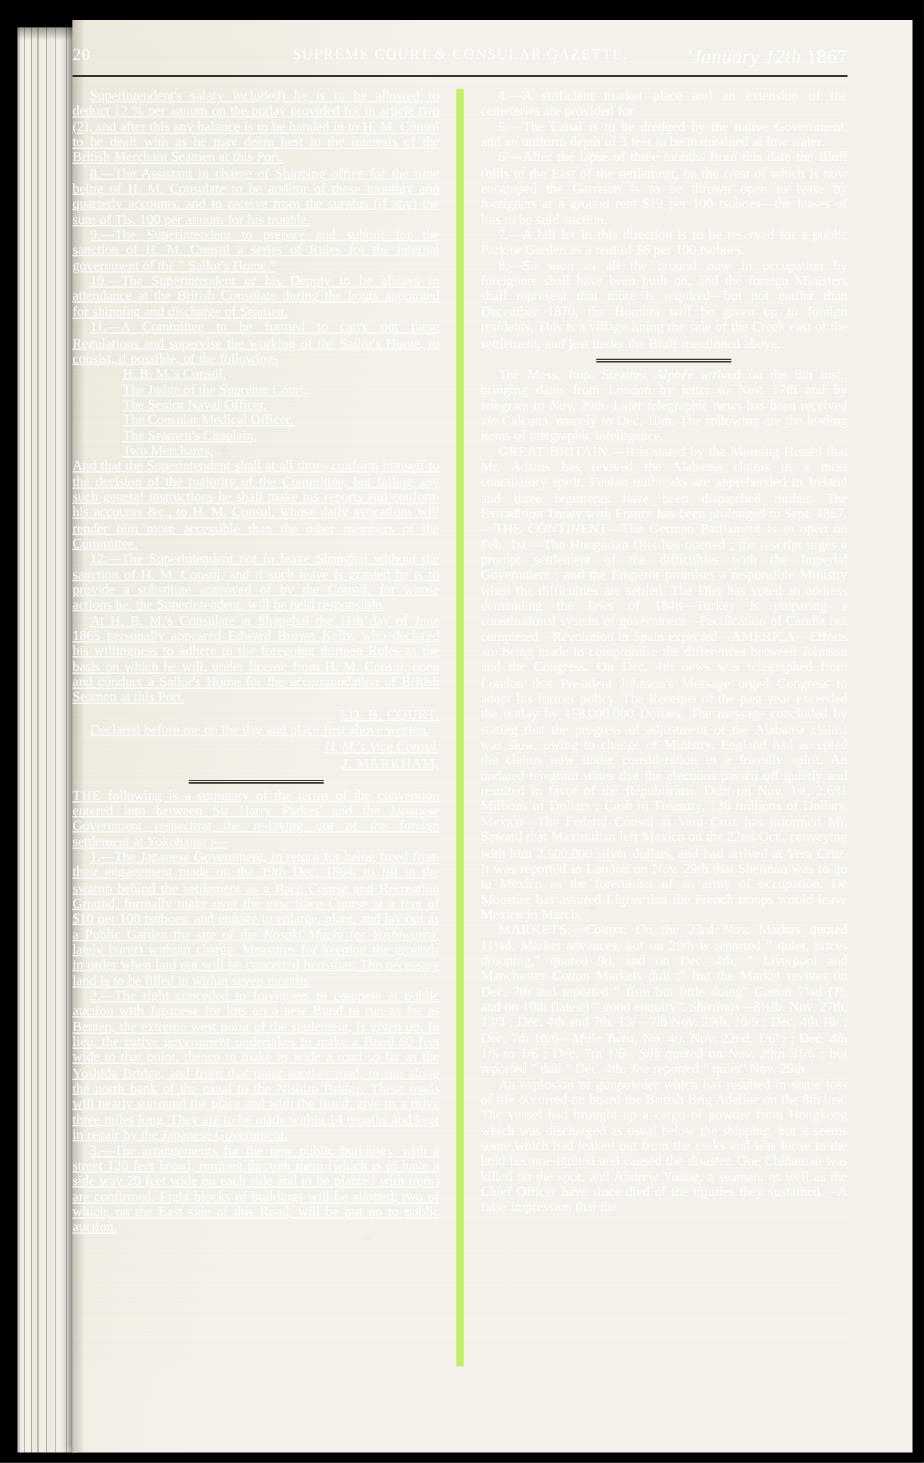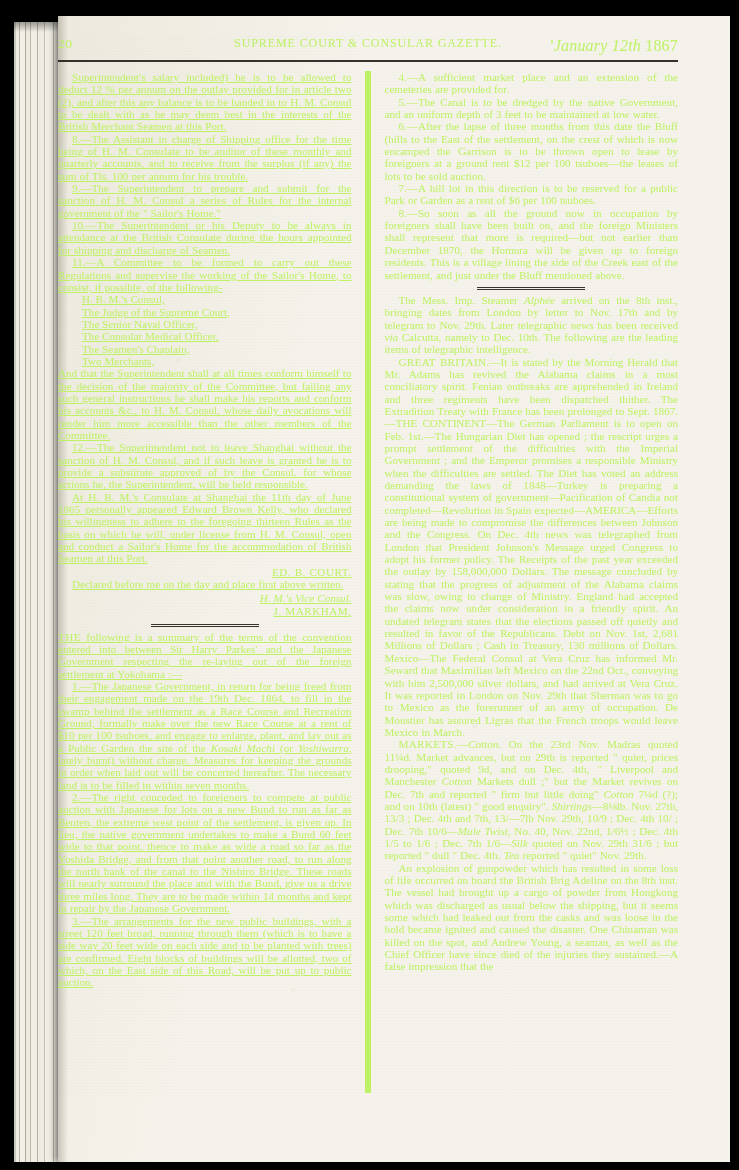--- a/index.html
+++ b/index.html
@@ -24,21 +24,21 @@
   .leaf:before{content:"";position:absolute;inset:0;pointer-events:none;
     background:
       radial-gradient(circle at 18% 30%, rgba(150,140,115,.05) 0 2px, transparent 3px),
       radial-gradient(circle at 62% 62%, rgba(150,140,115,.05) 0 2px, transparent 3px),
       radial-gradient(circle at 80% 15%, rgba(150,140,115,.04) 0 2px, transparent 3px),
       radial-gradient(circle at 35% 85%, rgba(150,140,115,.05) 0 2px, transparent 3px),
       linear-gradient(100deg, rgba(205,196,170,.20), rgba(255,255,255,0) 35%);}
   .leaf:after{content:"";position:absolute;left:0;top:0;width:10px;height:100%;
     background:linear-gradient(90deg,rgba(90,84,68,.28),rgba(90,84,68,0));}
 
-  .sheet{position:absolute;left:58px;top:36px;width:620px;height:1060px;color:#bef264;}
+  .sheet{position:absolute;left:58px;top:36px;width:620px;height:1060px;color:#ffffff;}
 
   
   .runhead{position:relative;height:20px;}
   .folio{position:absolute;left:0;top:0;font-size:13.5px;letter-spacing:.4px;}
   .masthead{position:absolute;left:0;right:0;top:0;text-align:center;
     font-size:12px;letter-spacing:.9px;}
   .issuedate{position:absolute;right:0;top:1px;font-size:16px;letter-spacing:.2px;}
   .issuedate i{font-style:italic;}
   .rule-head{margin-top:4px;height:3px;
     background:linear-gradient(180deg,#1b1814 0 2px,transparent 2px);opacity:.88;}
@@ -46,21 +46,21 @@
   
   .cols{display:flex;margin-top:8px;height:1022px;}
   .col{width:296px;position:relative;}
   .col.left{padding-right:13px;border-right:6px solid #bef264;text-decoration:underline;}
   .col.right{padding-left:14px;}
 
   p{margin:0;text-align:justify;text-indent:14px;
     font-size:11.15px;line-height:12.35px;letter-spacing:-.02px;
     -webkit-hyphens:auto;hyphens:auto;word-spacing:.3px;}
   p.noind{text-indent:0;}
-  .roster{margin:0;text-indent:0;padding-left:24px;font-size:11.15px;line-height:12.35px;}
+  .roster{margin:0;text-indent:0;padding-left:40px;font-size:11.15px;line-height:12.35px;}
   .sig{text-align:right;text-indent:0;margin-top:1px;font-size:11.15px;line-height:12.5px;}
   .sig .sc{font-variant:small-caps;letter-spacing:.5px;}
   .sig i{font-style:italic;}
   .sc{font-variant:small-caps;letter-spacing:.3px;}
   .lead{font-variant:small-caps;letter-spacing:.4px;}
   i,.it{font-style:italic;}
 
   .rule-short{width:108px;margin:6px auto 4px auto;height:3px;
     background:linear-gradient(180deg,#211d18 0 1px,#f4f2ea 1px 2px,#211d18 2px 3px);opacity:.9;}
   .secthead{text-align:center;text-indent:0;font-size:12.4px;letter-spacing:1.1px;

